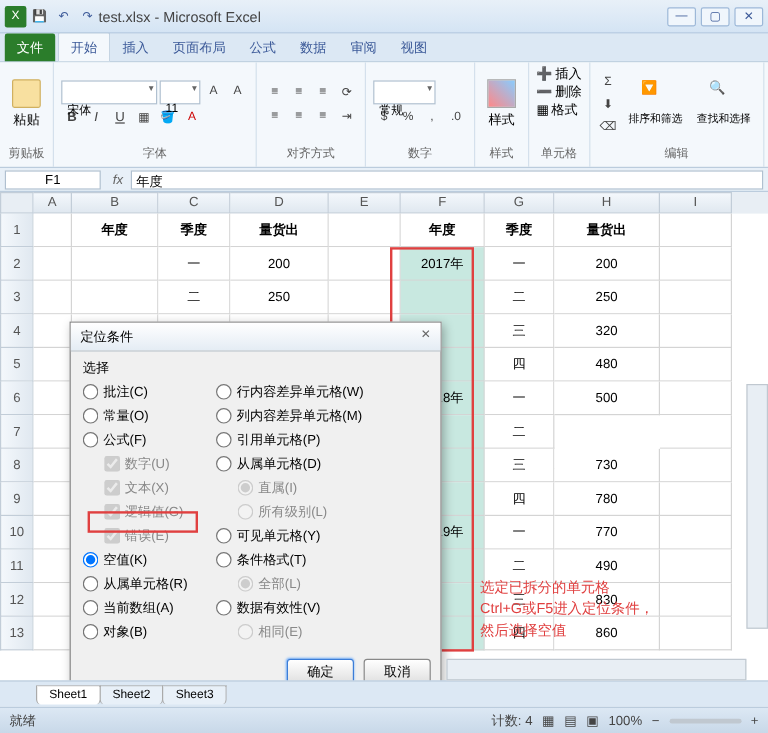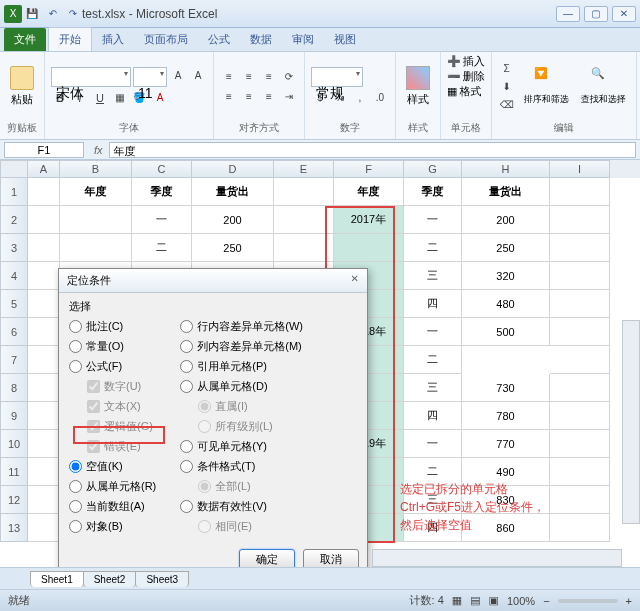--- a/index.html
+++ b/index.html
@@ -15,21 +15,21 @@
 .ribbon-tabs .tab.file{background:#2b7d2b;color:#fff;border-radius:2px 2px 0 0;margin-right:2px}
 .ribbon-tabs .tab.active{background:#f4f8fc;border:1px solid #bcd;border-bottom:none;border-radius:2px 2px 0 0}
 .ribbon{height:88px;background:#f4f8fc;border-bottom:1px solid #bcd;display:flex}
 .ribbon-group{border-right:1px solid #d4e0ec;padding:2px 6px;display:flex;flex-direction:column}
 .ribbon-group .body{flex:1;display:flex;align-items:center;gap:4px}
 .ribbon-group .label{text-align:center;font-size:10px;color:#666;padding:2px 0}
 .btn-big{display:flex;flex-direction:column;align-items:center;gap:2px;padding:2px 4px}
 .btn-big .ico{width:24px;height:24px;background:#f8e0a0;border:1px solid #d0b060;border-radius:2px}
 .font-box{display:flex;flex-direction:column;gap:2px}
 .font-row{display:flex;gap:2px}
-.combo{border:1px solid #b0c0d0;background:#fff;padding:17px 14px 1px 4px;height:18px;position:relative;font-size:14px}
+.combo{border:1px solid #b0c0d0;background:#fff;padding:17px 14px 1px 4px;height:18px;position:relative;font-size:10px}
 .combo::after{content:"▾";position:absolute;right:2px;top:1px;font-size:8px;color:#666}
 .mini-btn{width:18px;height:18px;border:1px solid transparent;display:flex;align-items:center;justify-content:center;font-size:10px;color:#444}
 .namebox-row{height:20px;background:#e8f0f8;display:flex;align-items:center;border-bottom:1px solid #bcd}
 .namebox{width:80px;border:1px solid #b0c0d0;background:#fff;margin:0 4px;padding:1px 4px;text-align:center}
 .fx{padding:0 6px;font-style:italic;color:#666}
 .formula{flex:1;border:1px solid #b0c0d0;background:#fff;padding:1px 4px;margin-right:4px;height:16px}
 .grid-area{position:relative;height:408px;overflow:hidden;background:#fff}
 .colhdr-row{display:flex;height:18px;background:#e8eef4}
 .colhdr-row .corner{width:28px;border:1px solid #c2cdd8;background:#e8eef4}
 .colhdr{border:1px solid #c2cdd8;border-left:none;text-align:center;color:#555;background:linear-gradient(#f4f8fc,#e0e8f0);line-height:16px}

